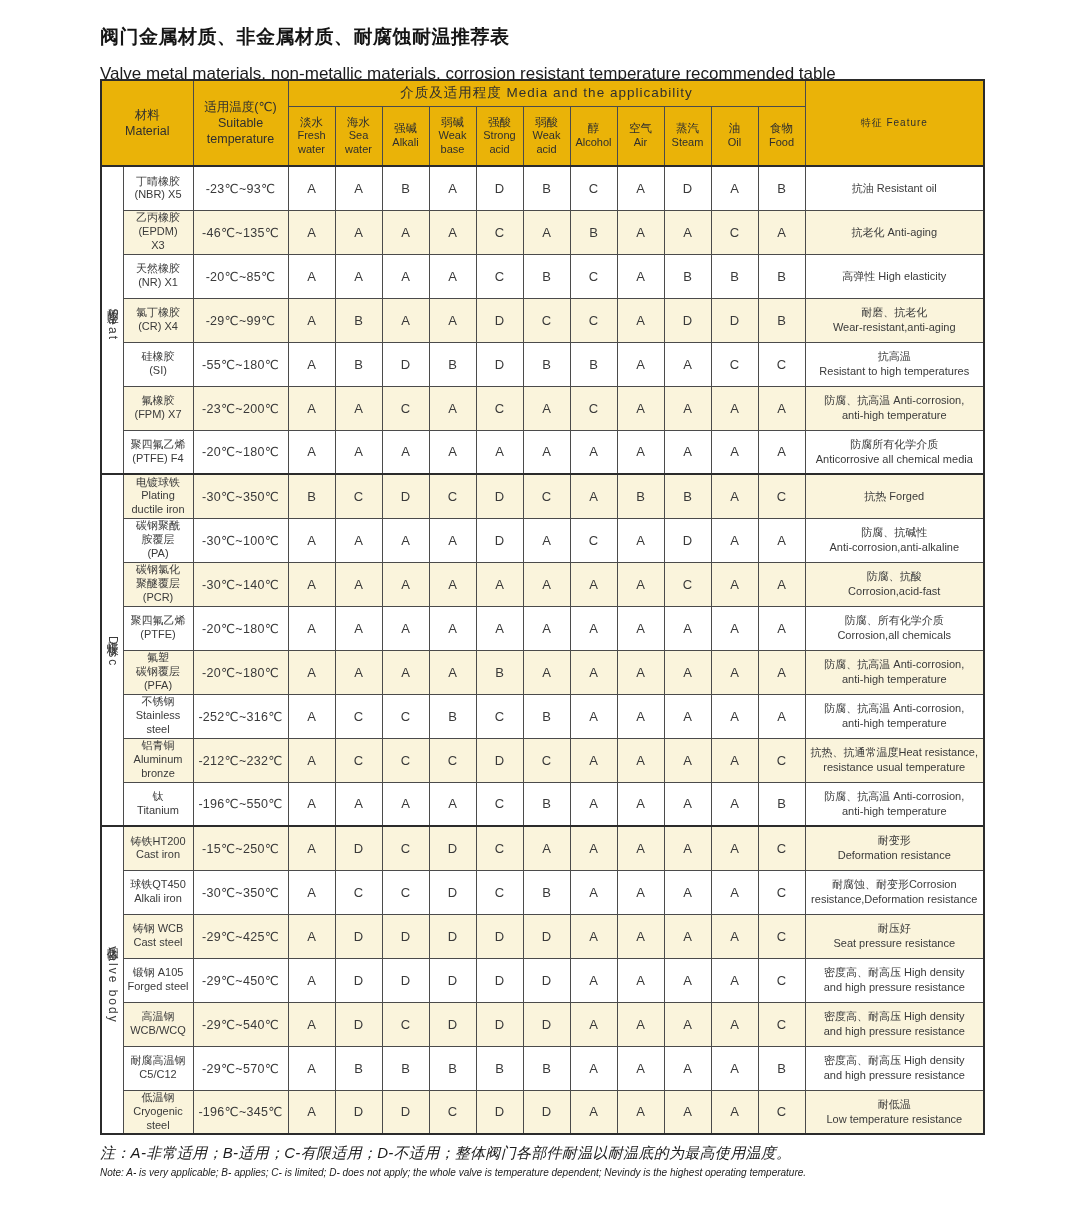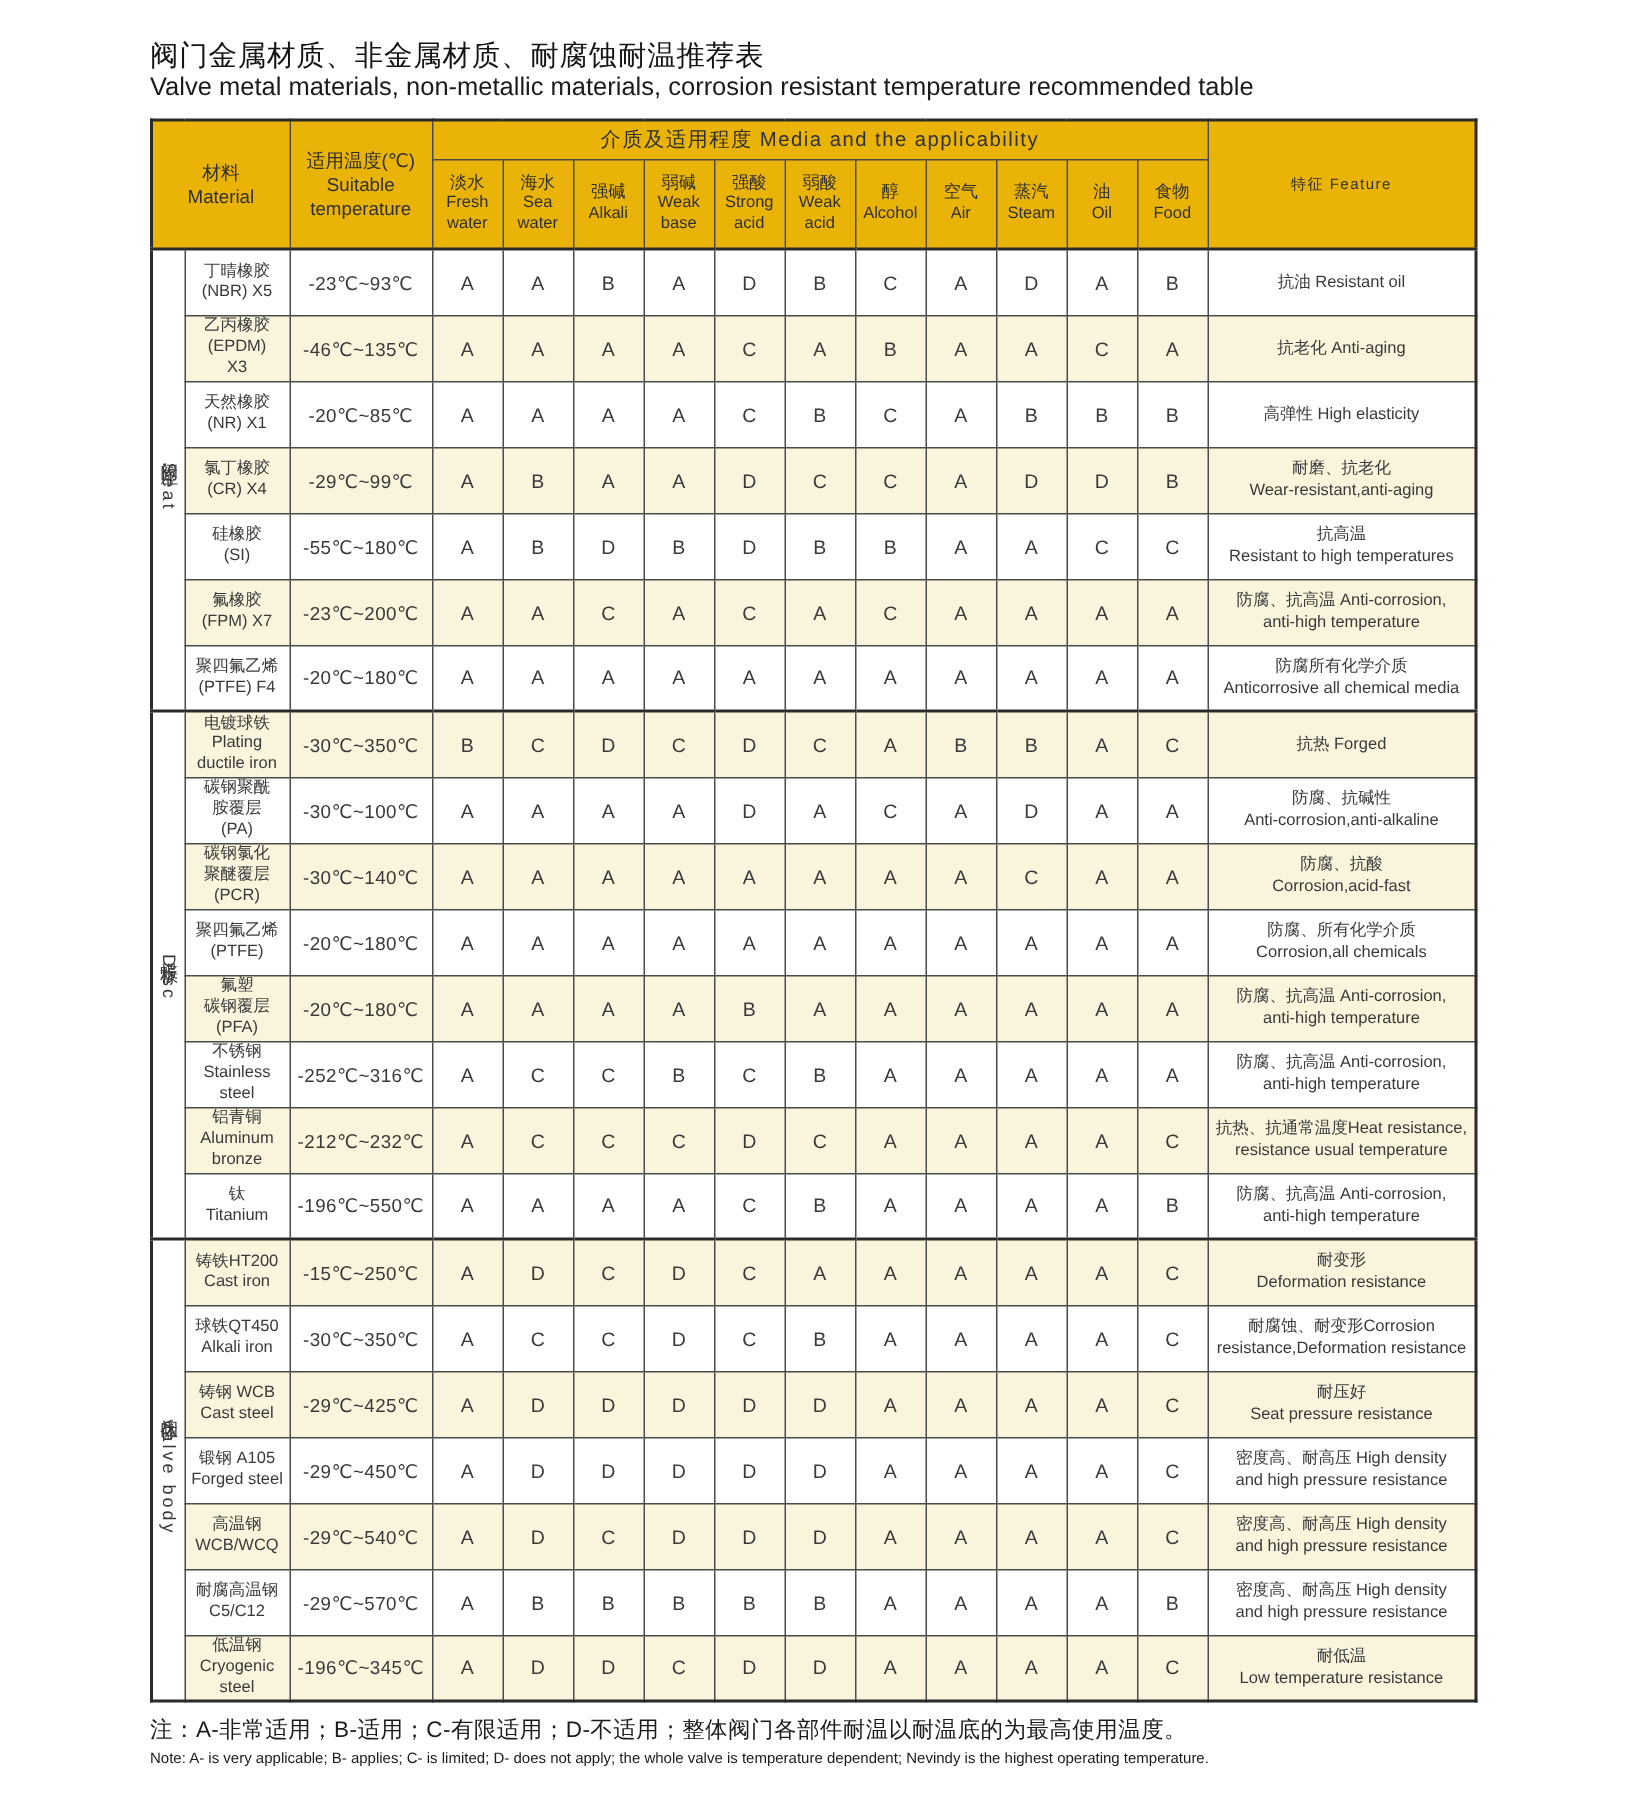--- a/index.html
+++ b/index.html
@@ -6,25 +6,25 @@
   body{
     width:1084px;height:1209px;
     background:#ffffff;
     font-family:"Liberation Sans","DejaVu Sans",sans-serif;
     color:#333333;
     position:relative;
     overflow:hidden;
   }
   .title-cn{
     position:absolute;left:100px;top:24px;
-    font-size:19px;font-weight:normal;color:#141414;
+    font-size:19px;font-weight:bold;color:#141414;
     letter-spacing:0.5px;
   }
   .title-en{
-    position:absolute;left:100px;top:48px;
+    position:absolute;left:100px;top:64px;
     font-size:17px;color:#1b1b1b;text-align:right;
   }
   table.main{
     position:absolute;left:100px;top:79px;
     border-collapse:collapse;table-layout:fixed;
     width:881px;
     border:2px solid #2b2b2b;
   }
   th,td{
     border:1px solid #4b4b4b;
@@ -57,21 +57,21 @@
     color:#3a3a3a;
     white-space:nowrap;
   }
   td.material-cell{
     font-size:11px;line-height:1.25;white-space:pre-line;color:#3a3a3a;padding:0 1px;
   }
   td.temp-cell{font-size:12.5px;color:#3a3a3a;letter-spacing:0.3px;}
   td.rating-cell{font-size:13px;color:#3a3a3a;}
   td.feature-cell{font-size:11px;line-height:1.35;white-space:pre-line;color:#3a3a3a;}
   .note{
-    position:absolute;left:100px;top:1144px;width:920px;
+    position:absolute;left:100px;top:1144px;width:920px;font-style:italic;
   }
   .note-cn{font-size:15px;color:#1b1b1b;letter-spacing:0.3px;}
   .note-en{font-size:10px;color:#1b1b1b;margin-top:3px;line-height:1.35;}
 </style>
 </head>
 <body>
 
 <div class="title-cn">阀门金属材质、非金属材质、耐腐蚀耐温推荐表</div>
 <div class="title-en">Valve metal materials, non-metallic materials, corrosion resistant temperature recommended table</div>
 

